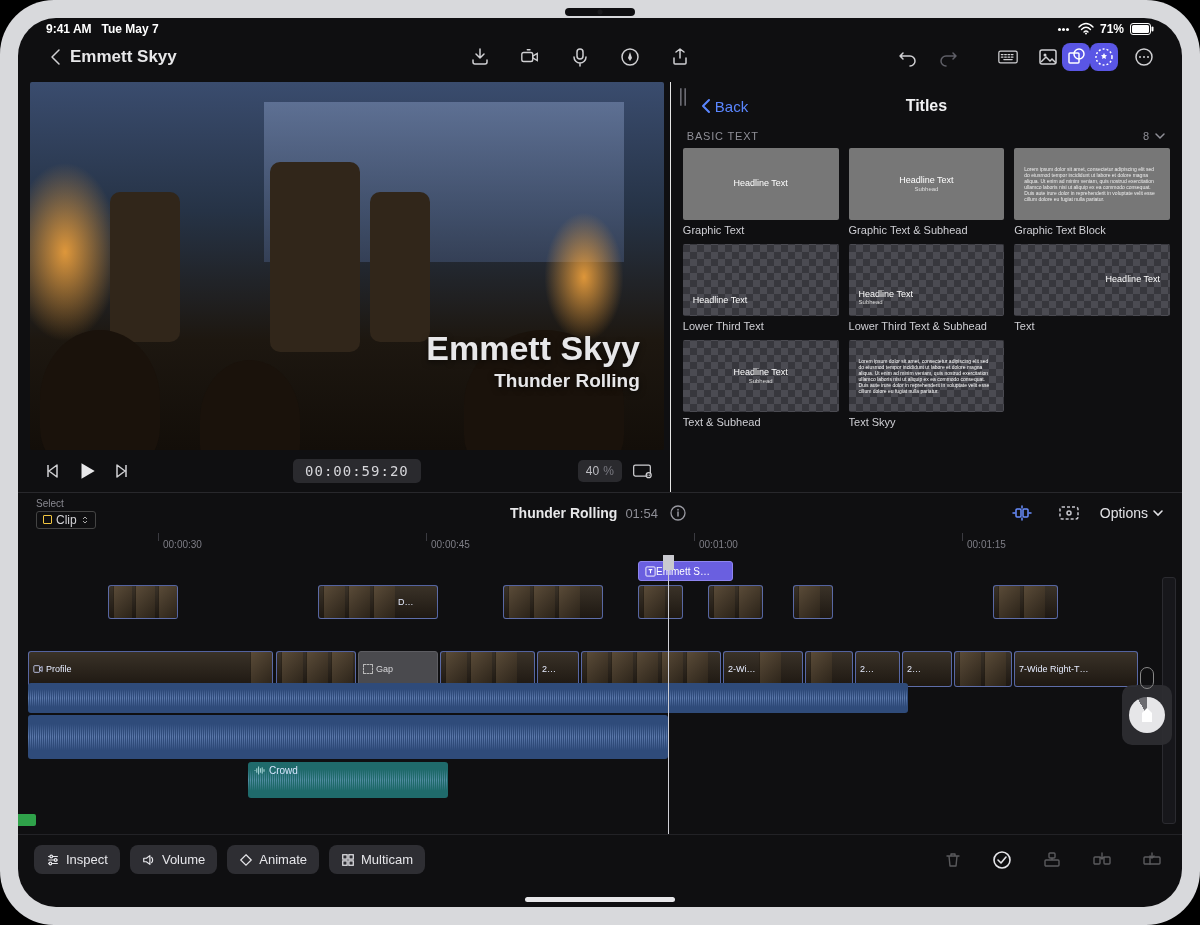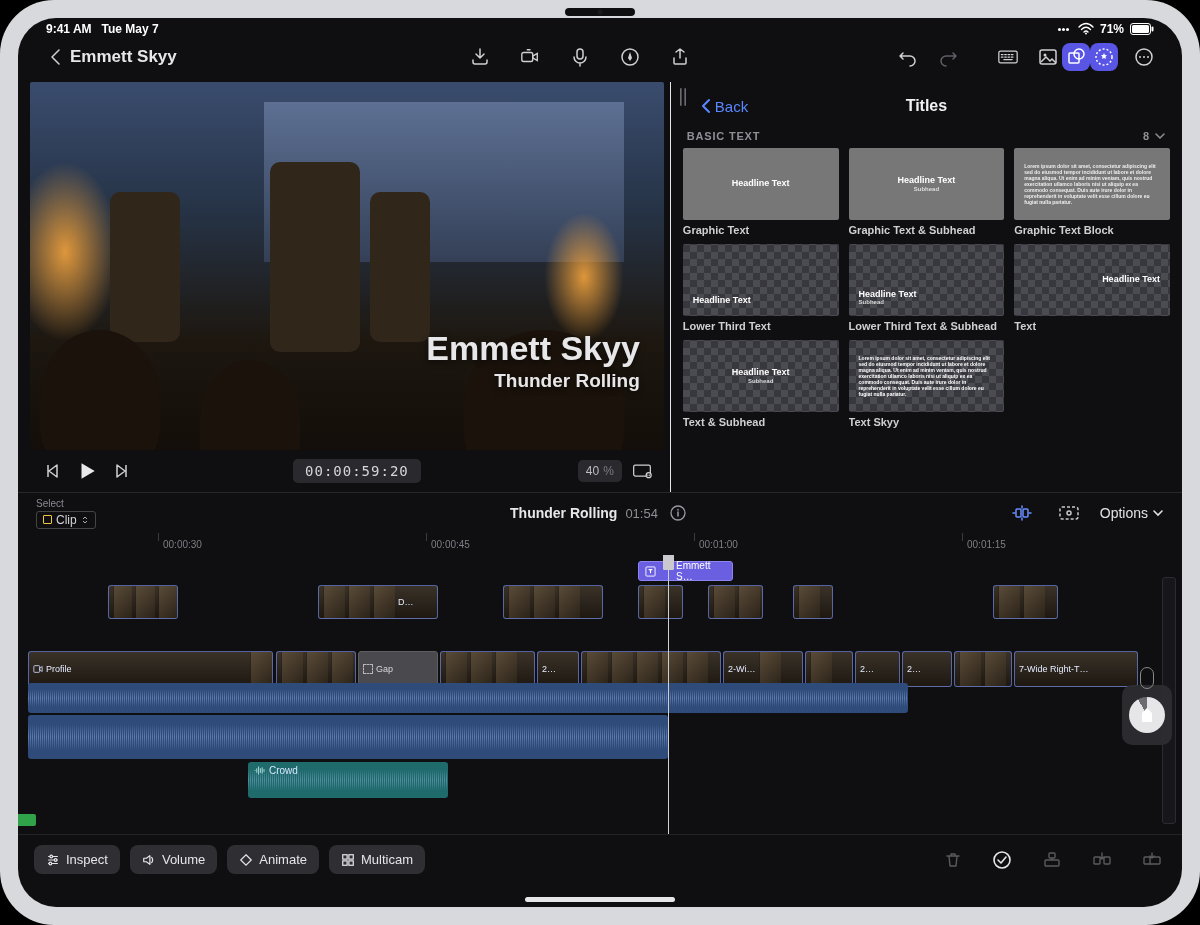--- a/index.html
+++ b/index.html
@@ -32,21 +32,21 @@
   .overlay-title .line1 { font-size: 34px; font-weight: 700; text-shadow: 0 2px 6px rgba(0,0,0,.6); }
   .overlay-title .line2 { font-size: 19px; font-weight: 600; text-shadow: 0 2px 6px rgba(0,0,0,.6); margin-top: 2px; }
   .transport { display: flex; align-items: center; height: 42px; padding: 0 8px; gap: 6px; }
   .transport .spacer { flex: 1; }
   .timecode { background: #2a2a2e; border-radius: 5px; padding: 4px 12px; font-family: ui-monospace, Menlo, monospace; font-size: 14px; letter-spacing: 1px; color: #d6d6da; }
   .zoombox { background: #2a2a2e; border-radius: 5px; padding: 4px 8px; font-size: 12px; color: #bcbcc1; display: flex; align-items: center; gap: 4px; }
   .browser { flex: 1; border-left: 1px solid #e5e5e5; display: flex; flex-direction: column; }
   .browser-head { display: flex; align-items: center; position: relative; padding: 6px 12px; height: 36px; }
   .browser-head .backlink { color: #5a86ff; font-size: 15px; display: flex; align-items: center; gap: 4px; }
   .browser-head .btitle { position:absolute; left:0; right:0; text-align:center; font-size: 16px; font-weight: 600; color: #f1f1f3; }
-  .browser-section { padding: 0 0 0 12px; font-weight: bold; }
+  .browser-section { padding: 0 0 0 12px; }
   .sect-head { display:flex; justify-content:space-between; align-items:center; padding: 6px 16px 6px 4px; color: #8f8f97; font-size: 11px; letter-spacing: .8px; }
   .sect-head .count { display:flex; align-items:center; gap:4px; }
   .title-grid { display: grid; grid-template-columns: repeat(3, 1fr); gap: 8px 10px; padding-right: 12px; max-height: 330px; overflow: hidden; }
   .title-tile .thumb { height: 72px; border-radius: 2px; background: #777; display:flex; align-items:center; justify-content:center; position:relative; overflow:hidden; }
   .title-tile .thumb.chk { background: repeating-conic-gradient(#4b4b52 0% 25%, #37373d 0% 50%) 0/14px 14px; }
   .title-tile .thumb .htext { font-size: 9px; color:#fff; text-align:center; line-height:1.1; }
   .title-tile .thumb .sub { display:block; font-size:6px; color:#ddd; }
   .title-tile .thumb .block { font-size:5px; line-height:1.2; color:#eee; padding: 4px 10px; text-align:left; }
   .title-tile .thumb .lower { position:absolute; left:10px; bottom:10px; text-align:left; }
   .title-tile .thumb .right { position:absolute; right:10px; top:50%; transform:translateY(-50%); text-align:right;}
@@ -61,21 +61,21 @@
   .tl-head .right { margin-left:auto; display:flex; align-items:center; gap:16px; }
   .tl-head .right .options { font-size:14px; color:#e2e2e6; display:flex; align-items:center; gap:4px; }
   .ruler { height: 22px; position: relative; font-size: 10px; color: #7e7e86; }
   .ruler .tick { position: absolute; top: 0; border-left: 1px solid #3a3a40; height: 8px; padding-left: 4px; padding-top: 6px;}
   .tracks { position: relative; flex: 1; overflow: hidden; }
   .lane { position: absolute; left: 0; right: 30px; }
   .clipblock { position:absolute; height: 34px; border: 1px solid rgba(120,150,255,.6); border-radius: 3px; background: linear-gradient(180deg,#3a3228 0%, #1e1812 100%); overflow:hidden; display:flex; align-items:center; font-size:9px; color:#e6ecff; padding-left:4px; gap:3px;}
   .clipblock .thm { width:22px; height:100%; background: linear-gradient(135deg,#5a4b38,#2b2319); border-left:1px solid rgba(0,0,0,.3);}
   .clipblock.main { height:36px; }
   .clipblock.gap { background:#4a4a4e; border-color:#5d5d62; color:#d7d7da; }
-  .titleclip { position:absolute; height:20px; background:#6a5fe0; border:1px solid #8e85f0; border-radius:3px; font-size:10px; display:flex; align-items:center; padding:0 6px; gap:20px; color:#fff; }
+  .titleclip { position:absolute; height:20px; background:#6a5fe0; border:1px solid #8e85f0; border-radius:3px; font-size:10px; display:flex; align-items:center; padding:0 6px; gap:0; color:#fff; }
   .audiowave { position:absolute; height:44px; background:#2f4b7a; border-radius:3px; overflow:hidden; }
   .audiowave::after{ content:""; position:absolute; inset:0; background: repeating-linear-gradient(90deg, rgba(170,200,255,.55) 0 1px, transparent 1px 2px); opacity:.7; mask: linear-gradient(180deg, transparent 20%, #000 50%, transparent 80%);}
   .audiowave.teal { background:#1f6a6b; }
   .audiowave .alabel { position:absolute; top:3px; left:6px; font-size:10px; color:#dbe8ff; display:flex; gap:4px; align-items:center;}
   .playhead { position:absolute; top:0; bottom:0; width:1px; background:#cfcfd6; z-index:5;}
   .playhead::before { content:""; position:absolute; top:-2px; left:-5px; width:11px; height:17px; background:#c9c9cf; border-radius:3px 3px 1px 1px; }
   .tool-dock { position:absolute; right:10px; top:130px; width:50px; height:60px; background:rgba(45,45,50,.95); border-radius:10px; display:flex; align-items:center; justify-content:center; }
   .tool-dock .dial { width:36px; height:36px; border-radius:50%; background: conic-gradient(#e6e6e8 0deg 330deg, #6b6b70 330deg 360deg); display:flex; align-items:center; justify-content:center;}
   .tool-dock .dial .pin { width:10px; height:14px; background:#fff; clip-path: polygon(50% 0, 100% 35%, 100% 100%, 0 100%, 0 35%);}
   .bottombar { display:flex; align-items:center; height:50px; padding: 0 16px; gap:10px; border-top:1px solid #222226;}

